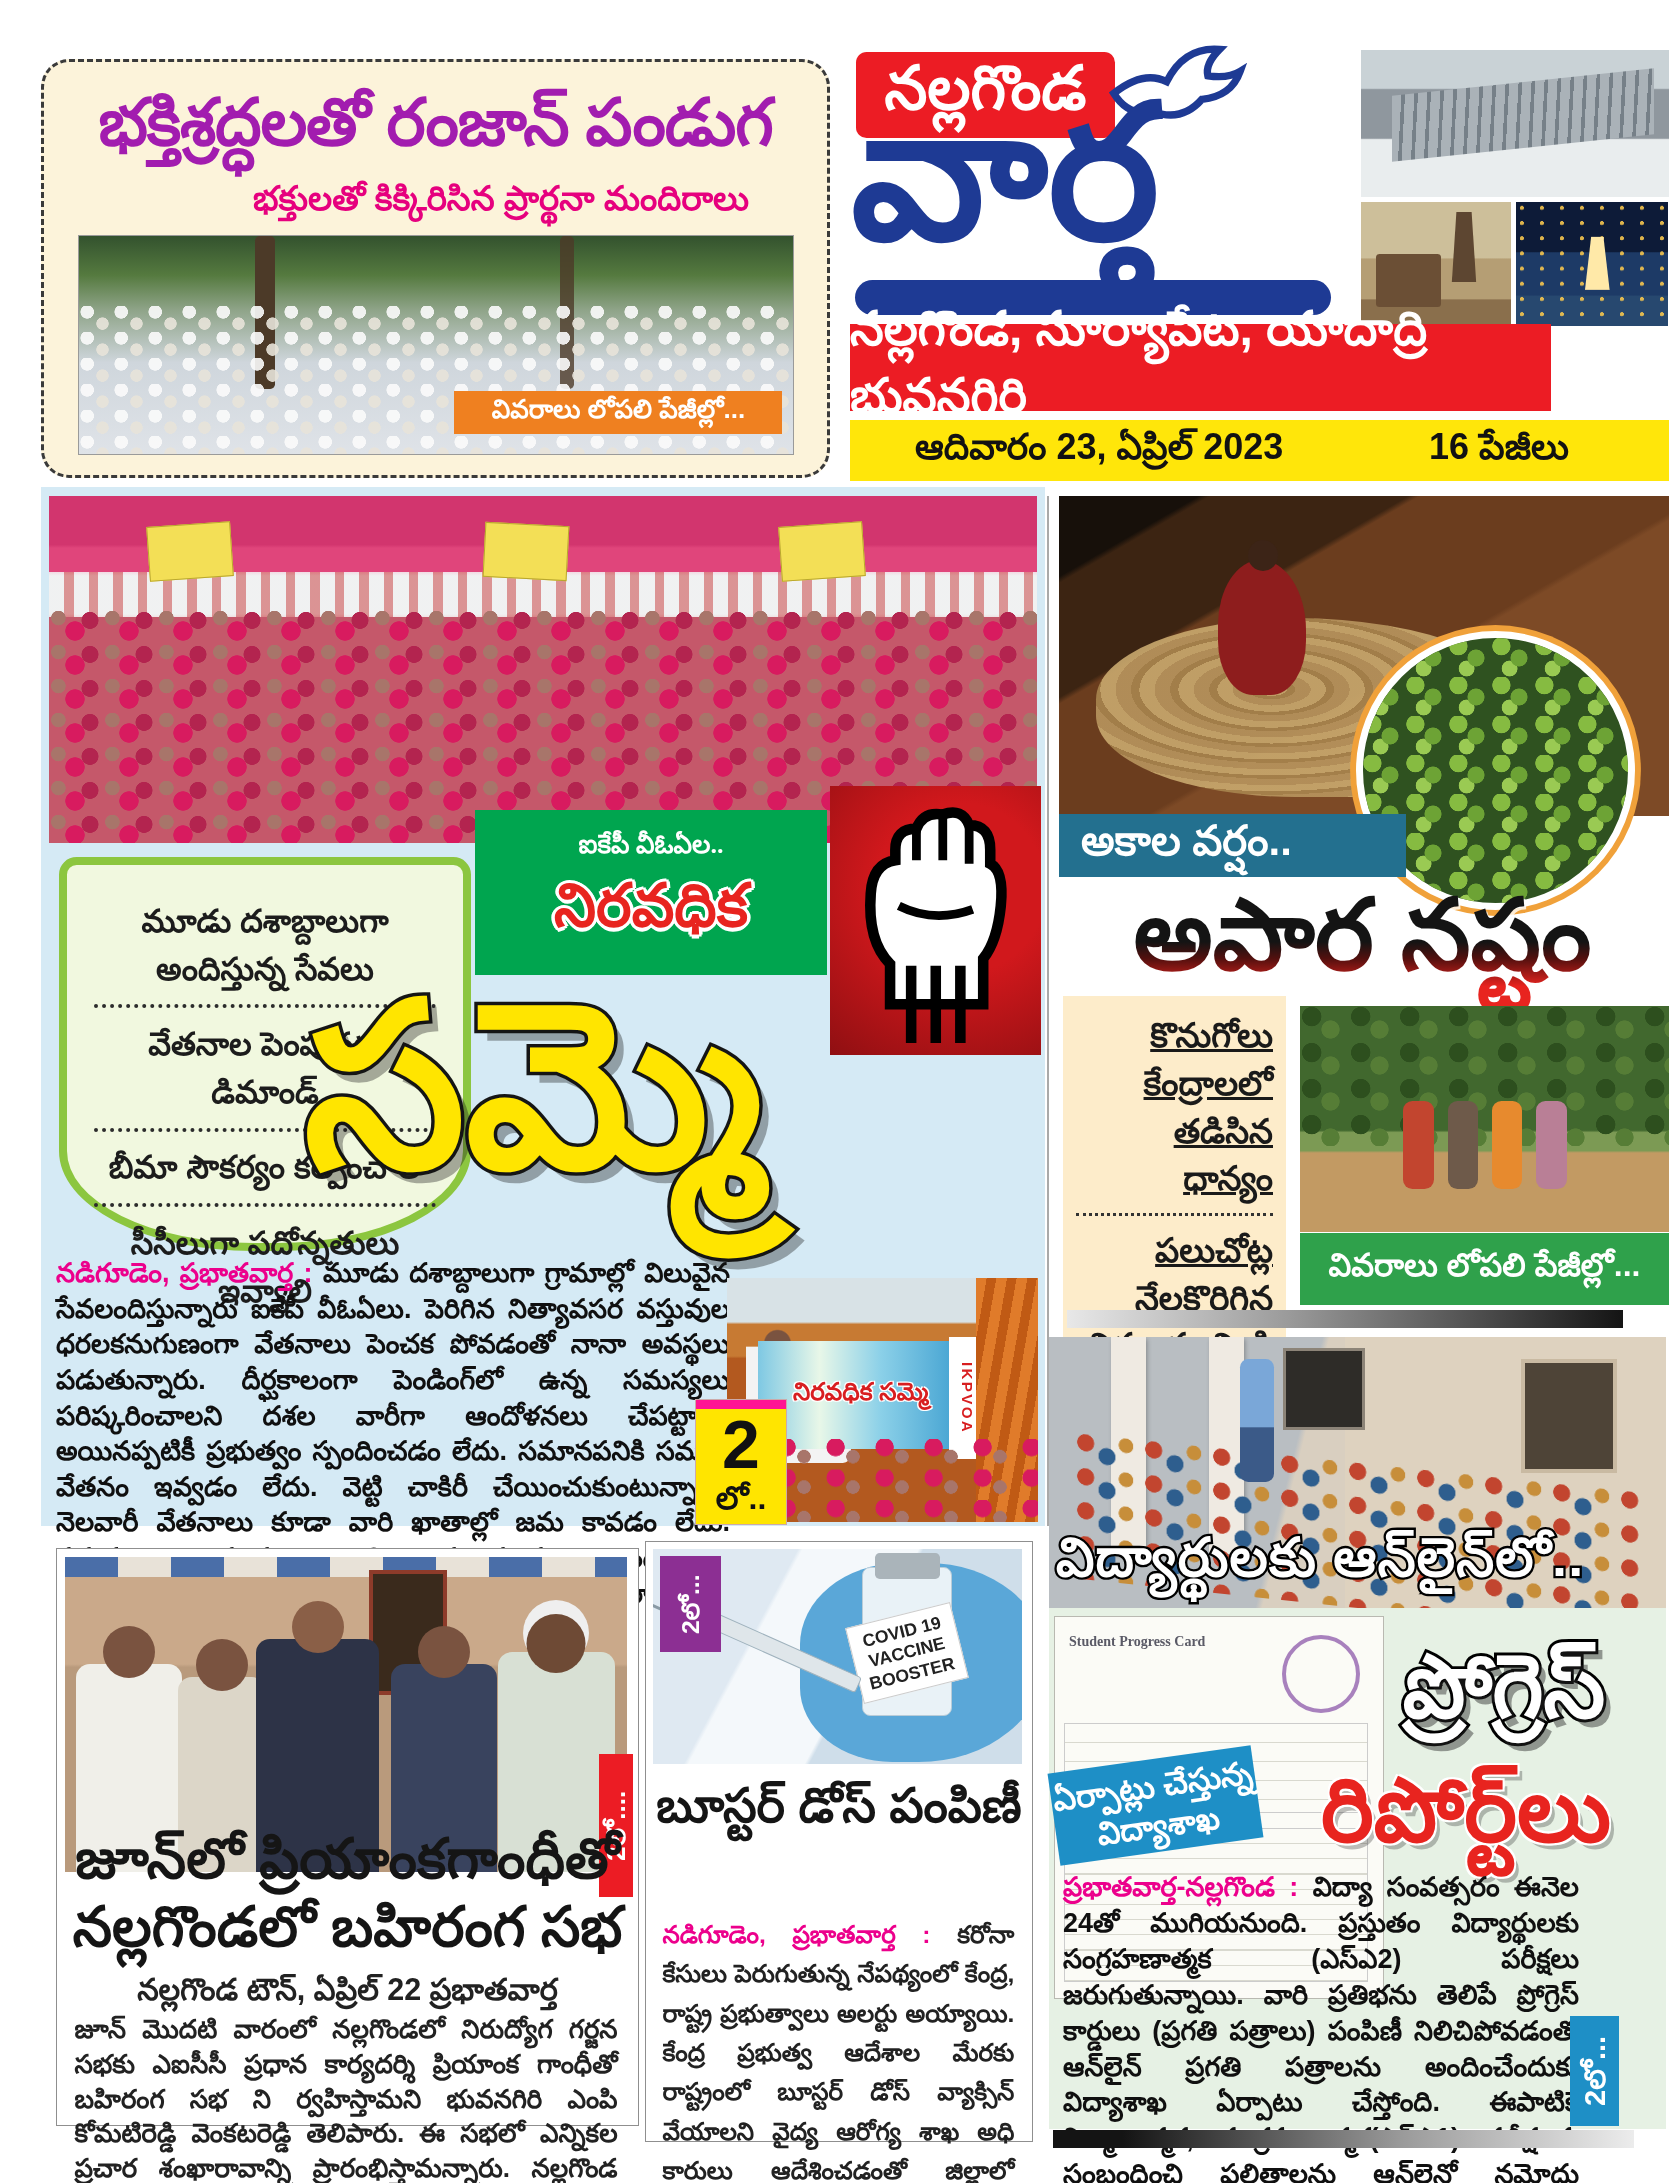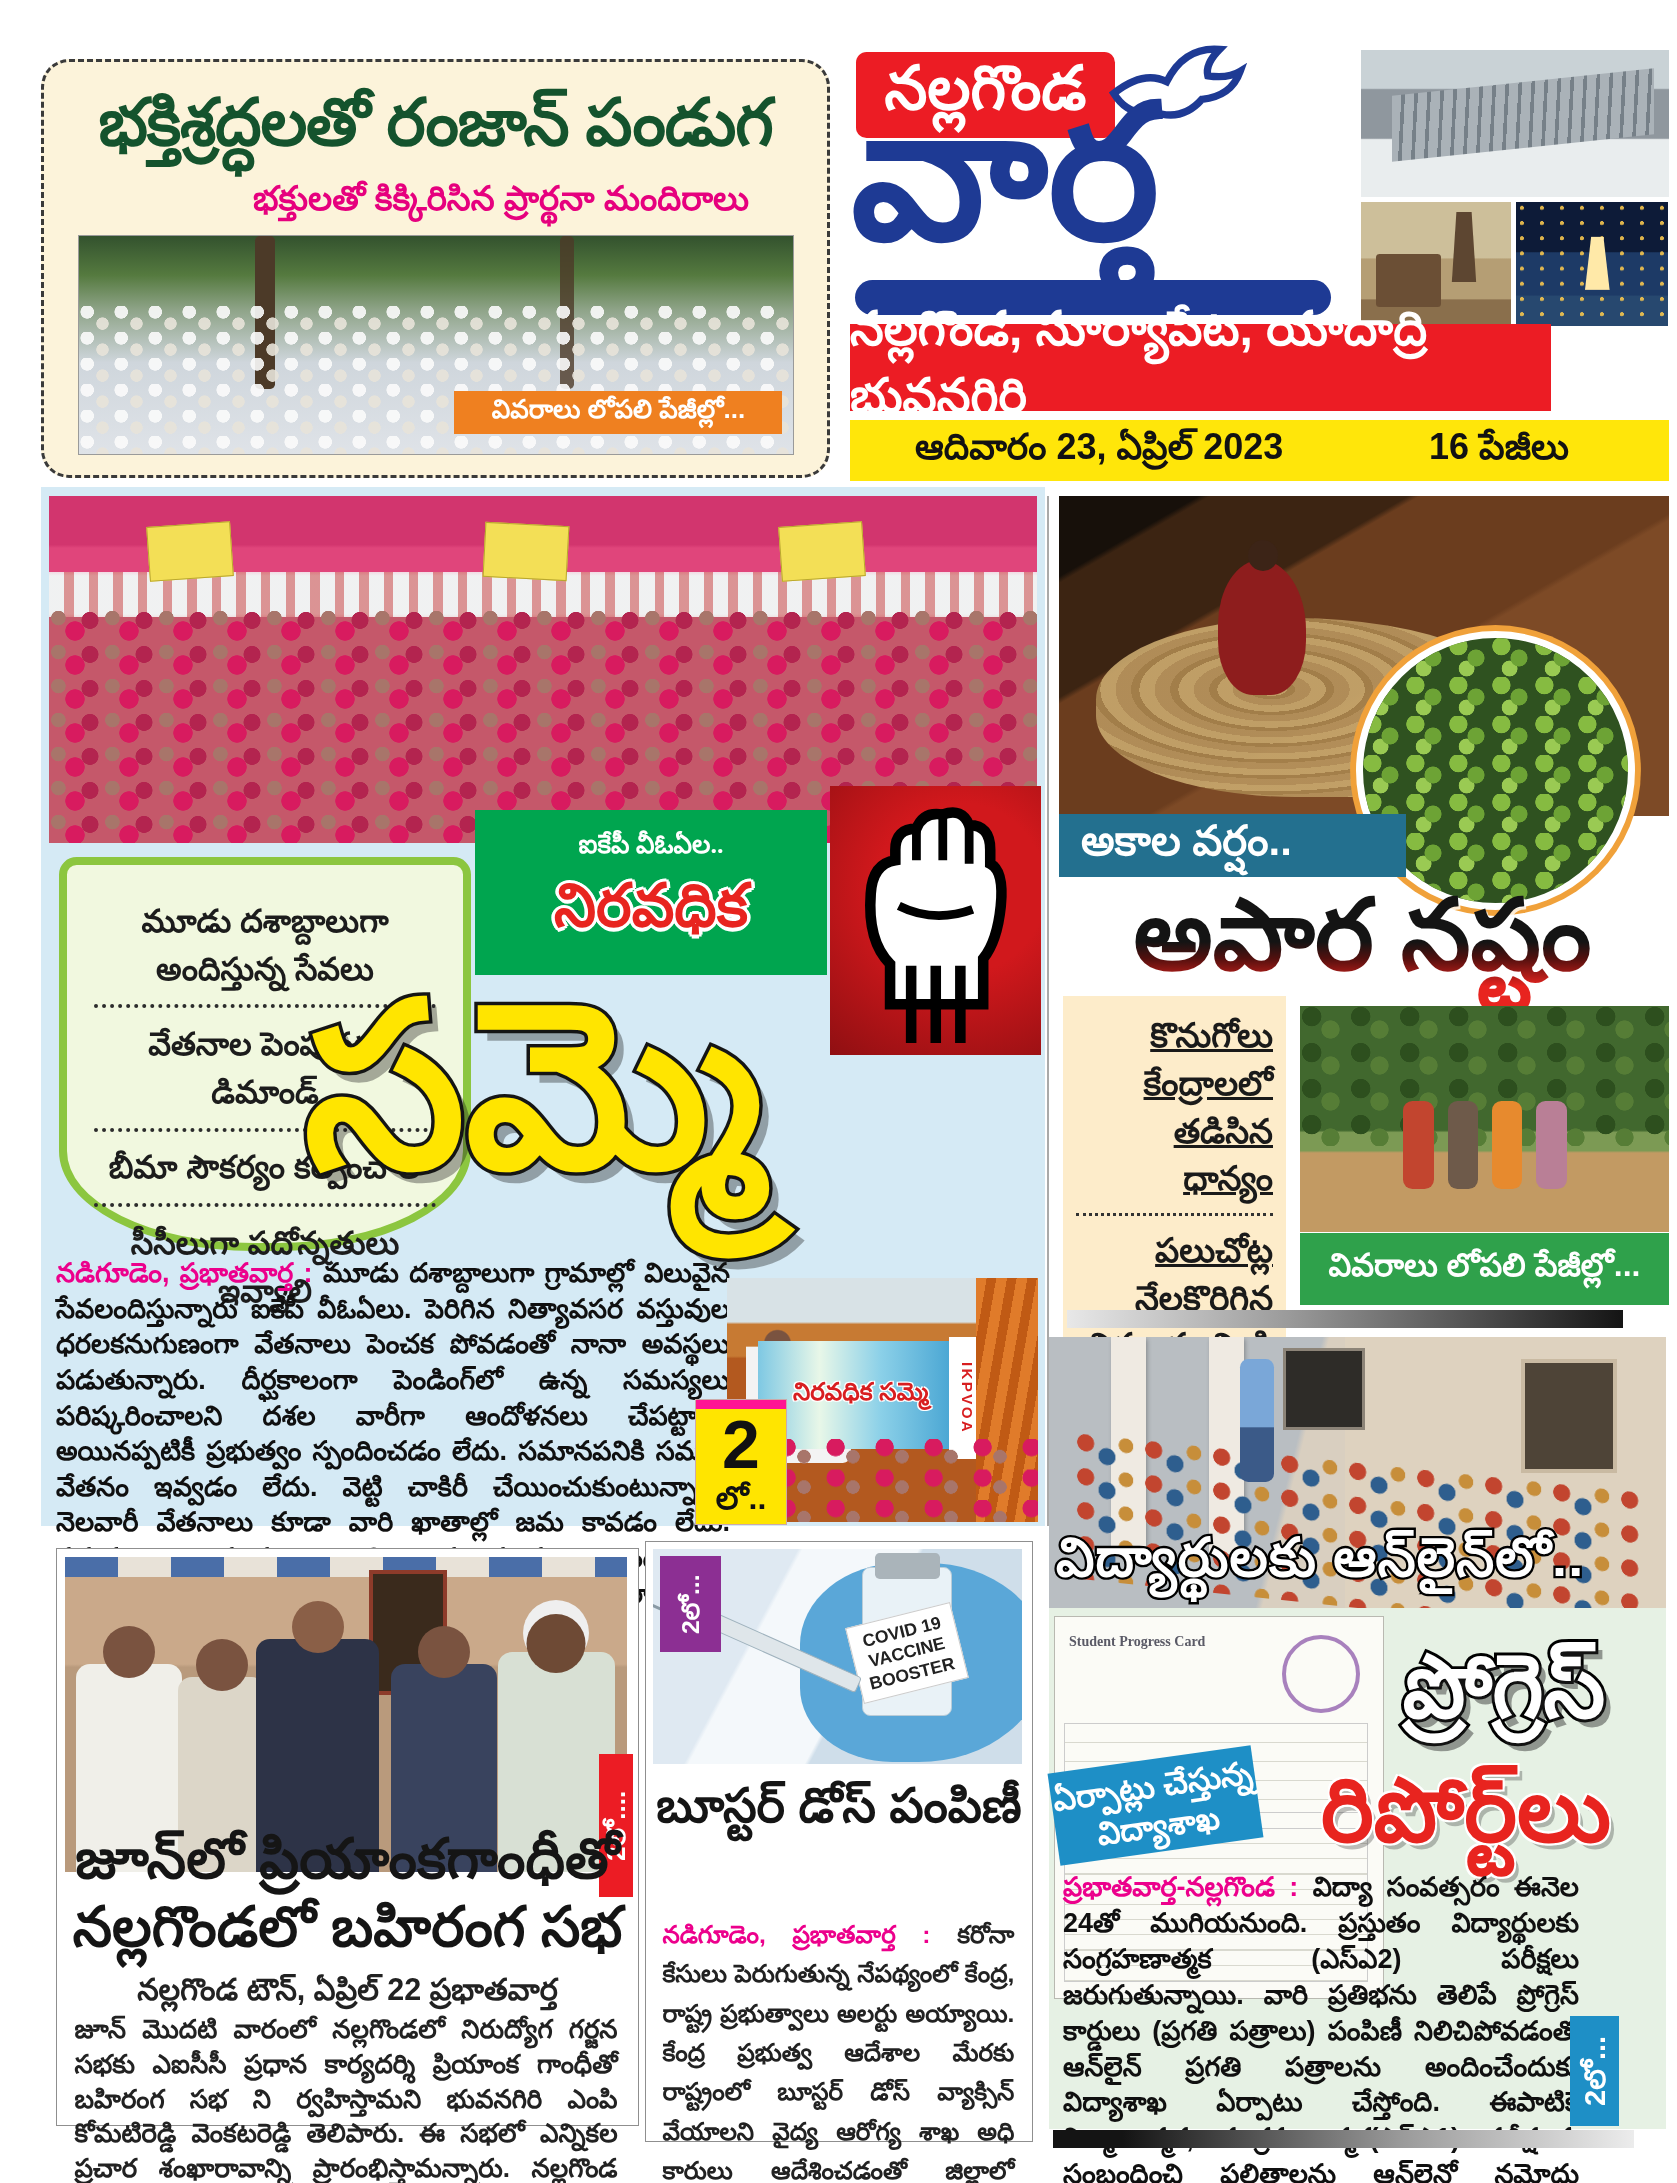--- a/index.html
+++ b/index.html
@@ -7,21 +7,21 @@
     width:1677px;height:2183px;position:relative;background:#ffffff;
     font-family:"Liberation Sans", sans-serif;color:#111;overflow:hidden;
   }
   .abs{position:absolute;}
   .ph{position:absolute;overflow:hidden;}
 
   
   #ramzan-box{left:41px;top:59px;width:783px;height:413px;background:#fcf3da;
     border:3.5px dashed #3a3a3a;border-radius:28px;}
   #ramzan-headline{position:absolute;left:0;top:22px;width:100%;text-align:center;
-    font-size:66px;font-weight:800;color:#14532d;letter-spacing:-1.2px;}
+    font-size:66px;font-weight:800;color:#a21caf;letter-spacing:-1.2px;}
   #ramzan-subhead{position:absolute;left:152px;top:117px;width:610px;text-align:center;
     font-size:34px;font-weight:800;color:#e6007e;}
   #ramzan-photo{left:34px;top:173px;width:714px;height:218px;border:1.8px solid #9a9a9a;
     background:linear-gradient(180deg,#33522e 0%,#557a3f 18%,#8fa489 34%,#cfd6dc 58%,#dfe3e8 100%);}
   #ramzan-photo .crowd{position:absolute;left:0;top:32%;width:100%;height:68%;
     background-image:radial-gradient(circle at 8.2px 5.9px,#fbfbfb 0 6.5px,rgba(0,0,0,0) 7px),
                      radial-gradient(circle at 23.5px 17.6px,#e8e4da 0 5.9px,rgba(0,0,0,0) 6.5px);
     background-size:34px 26px,34px 26px;opacity:.9;}
   #ramzan-photo .trunk1,#ramzan-photo .trunk2{position:absolute;top:0;width:20px;height:70%;background:#4c3a28;border-radius:4.7px;}
   #ramzan-photo .trunk1{left:176px;} #ramzan-photo .trunk2{left:481px;width:14px;opacity:.8;}

